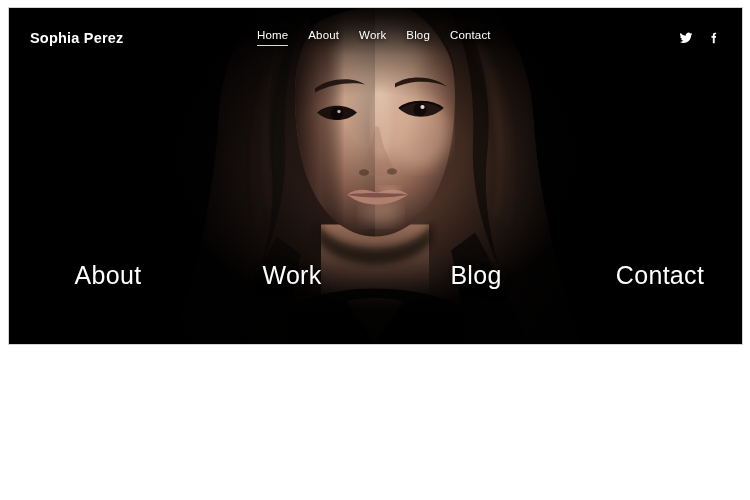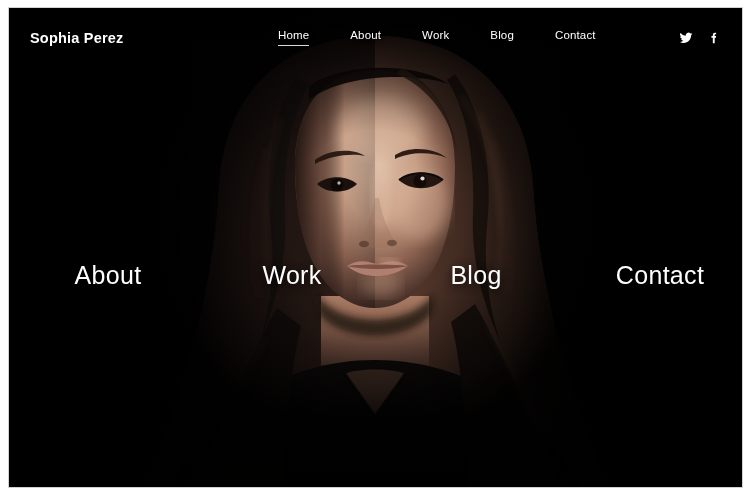--- a/index.html
+++ b/index.html
@@ -6,21 +6,21 @@
   * { margin:0; padding:0; box-sizing:border-box; }
   html, body {
     width:750px; height:500px;
     background:#ffffff;
     font-family:"Liberation Sans", sans-serif;
     overflow:hidden;
   }
   #page-frame {
     position:absolute;
     left:9px; top:8px;
-    width:733px; height:479px;
+    width:733px; height:336px;
     background:#000000;
     overflow:hidden;
     box-shadow:0 0 0 1px #d2d2d2;
   }
 
   
   #photo {
     position:absolute;
     inset:0;
     background:#050404;
@@ -65,21 +65,20 @@
   }
   .nav-link {
     position:relative;
     font-size:11.5px;
     color:#ffffff;
     letter-spacing:.15px;
     white-space:nowrap;
     text-shadow:0 1px 5px rgba(0,0,0,.95);
     cursor:pointer;
     padding-bottom:6px;
-    margin-left:21px;
   }
   .nav-link.active::after {
     content:"";
     position:absolute;
     left:0; right:0; bottom:1px;
     height:1px;
     background:rgba(255,255,255,.85);
   }
   #social-links {
     position:absolute;

